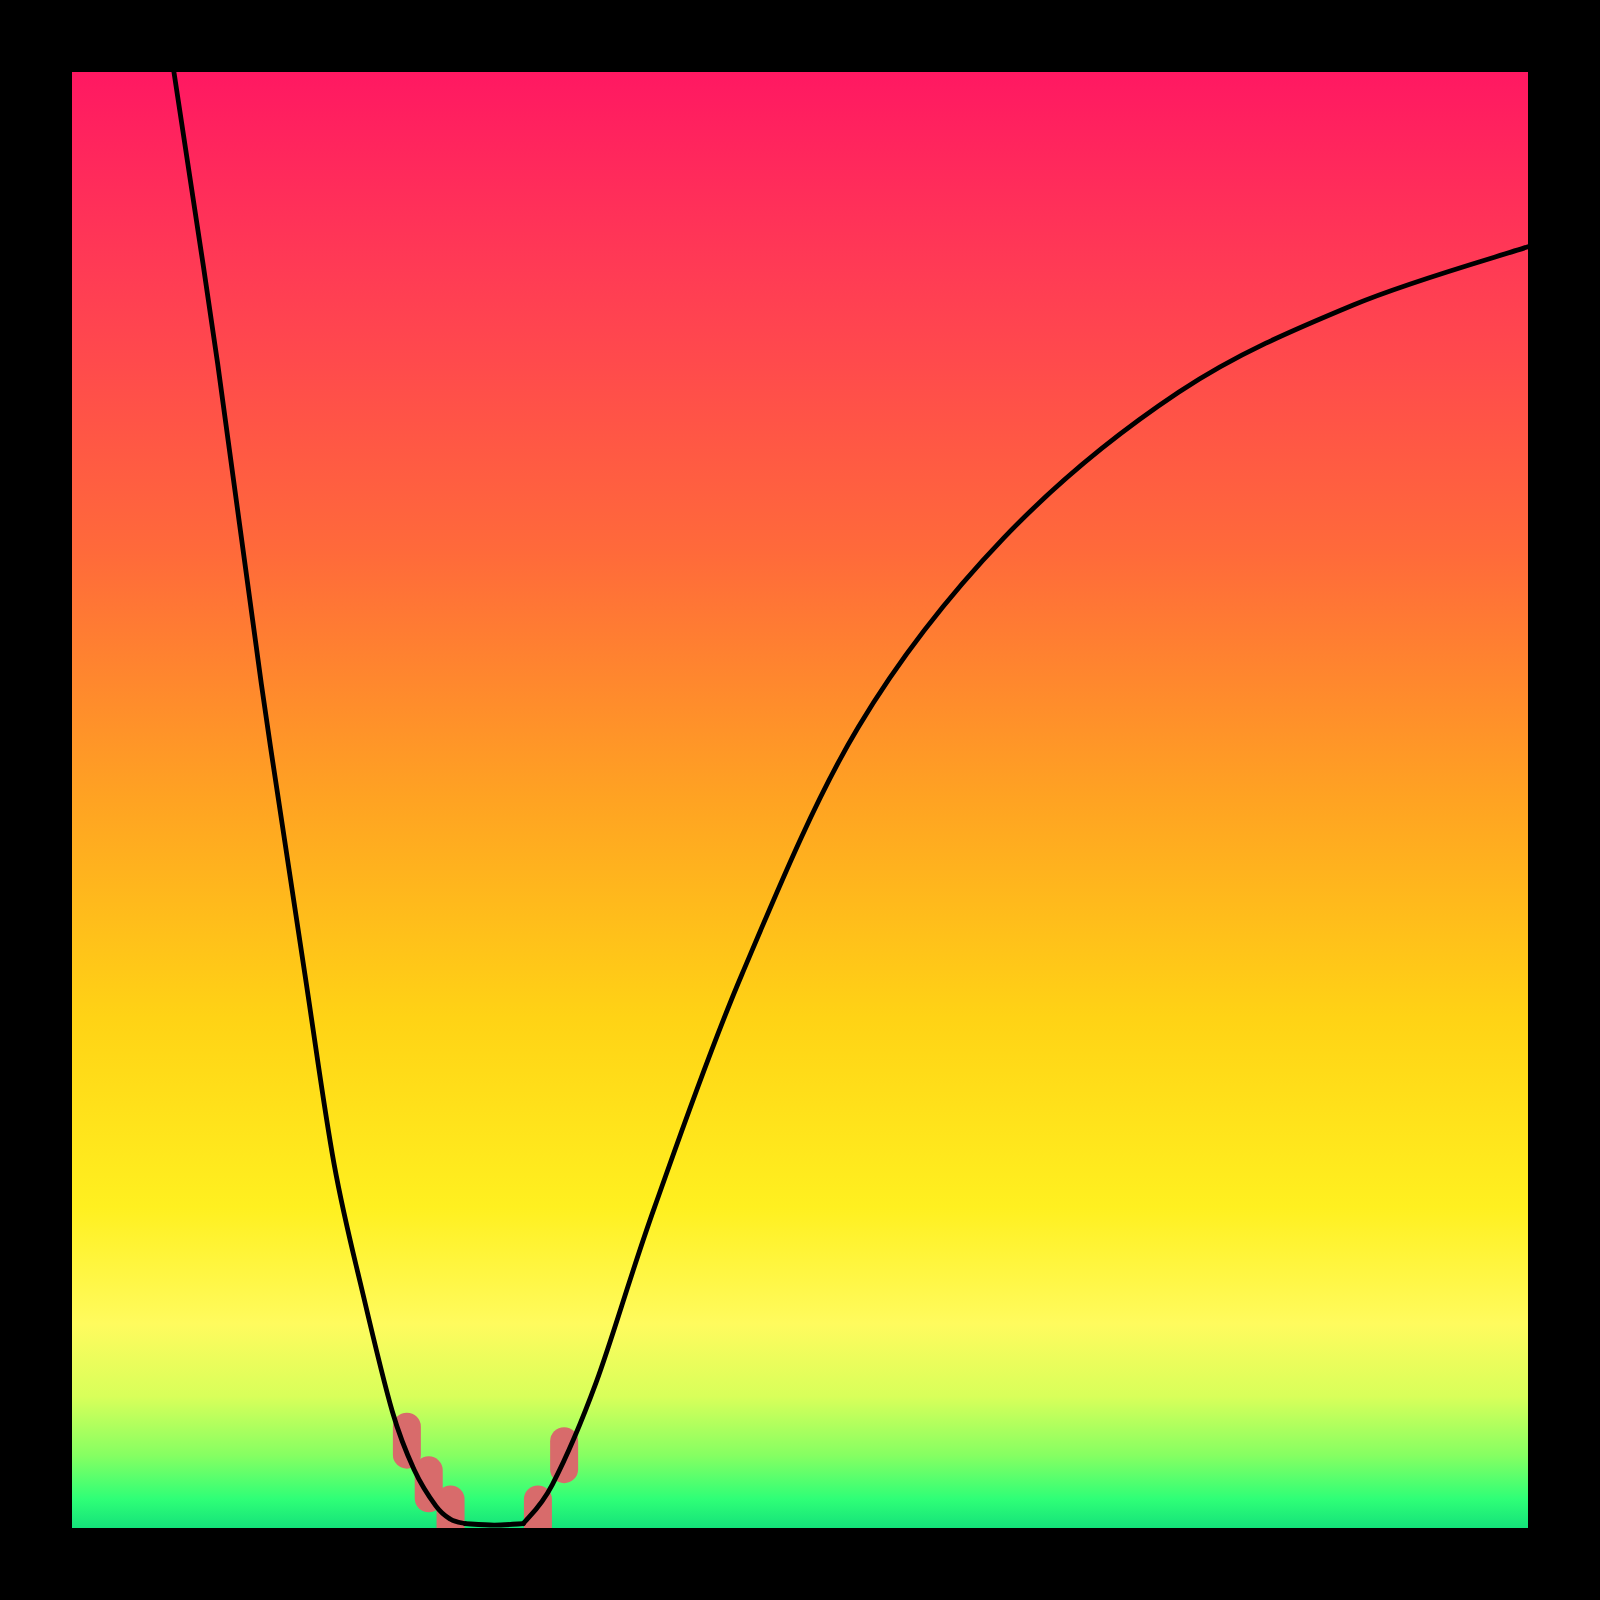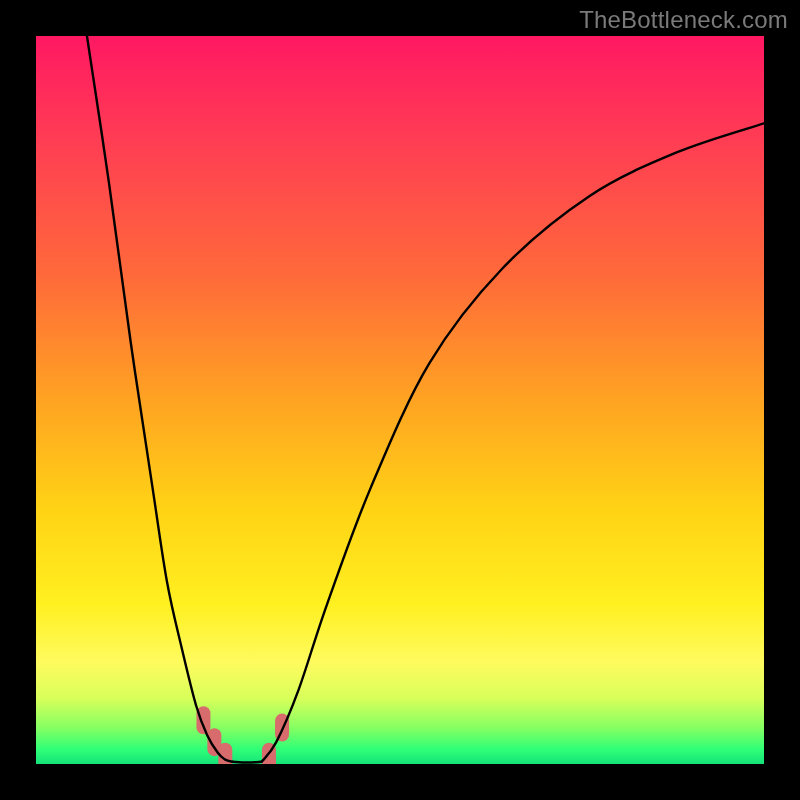--- a/index.html
+++ b/index.html
@@ -54,21 +54,20 @@
     left: 0;
     top: 0;
     width: 728px;
     height: 728px;
   }
 </style>
 </head>
 <body>
 
 <div class="frame">
-  <div class="watermark">TheBottleneck.com</div>
   <div class="plot">
     <svg class="curves" viewBox="0 0 728 728" preserveAspectRatio="none">
       <g id="marker-group">
           <rect x="160.44" y="670.32" width="14" height="28" rx="7" ry="7" fill="#d86b6b"></rect>
           <rect x="171.35999999999999" y="692.16" width="14" height="28" rx="7" ry="7" fill="#d86b6b"></rect>
           <rect x="182.28" y="706.72" width="14" height="28" rx="7" ry="7" fill="#d86b6b"></rect>
           <rect x="225.96" y="706.72" width="14" height="28" rx="7" ry="7" fill="#d86b6b"></rect>
           <rect x="239.06399999999996" y="677.6" width="14" height="28" rx="7" ry="7" fill="#d86b6b"></rect>
         </g>
       <path id="left-curve" fill="none" stroke="#000" stroke-width="2.4" stroke-linecap="round" d="M 50.96000000000001 0 C 54.60000000000001 24.26666666666667, 65.52 94.64000000000001, 72.8 145.60000000000002 C 80.08 196.56000000000003, 87.36 254.80000000000004, 94.64 305.76000000000005 C 101.92 356.72, 110.41333333333334 411.32000000000005, 116.48 451.36 C 122.54666666666667 491.4, 126.18666666666667 519.3066666666666, 131.04 546 C 135.89333333333332 572.6933333333334, 140.74666666666667 590.8933333333333, 145.6 611.52 C 150.45333333333332 632.1466666666666, 155.91333333333333 655.2, 160.16 669.76 C 164.40666666666667 684.3199999999999, 167.44 690.9933333333333, 171.07999999999998 698.88 C 174.71999999999997 706.7666666666667, 178.96666666666667 712.9546666666668, 182 717.08 C 185.03333333333333 721.2053333333333, 186.85333333333332 722.1759999999999, 189.28 723.632 C 191.70666666666668 725.088, 195.34666666666666 725.452, 196.56 725.816"></path>

